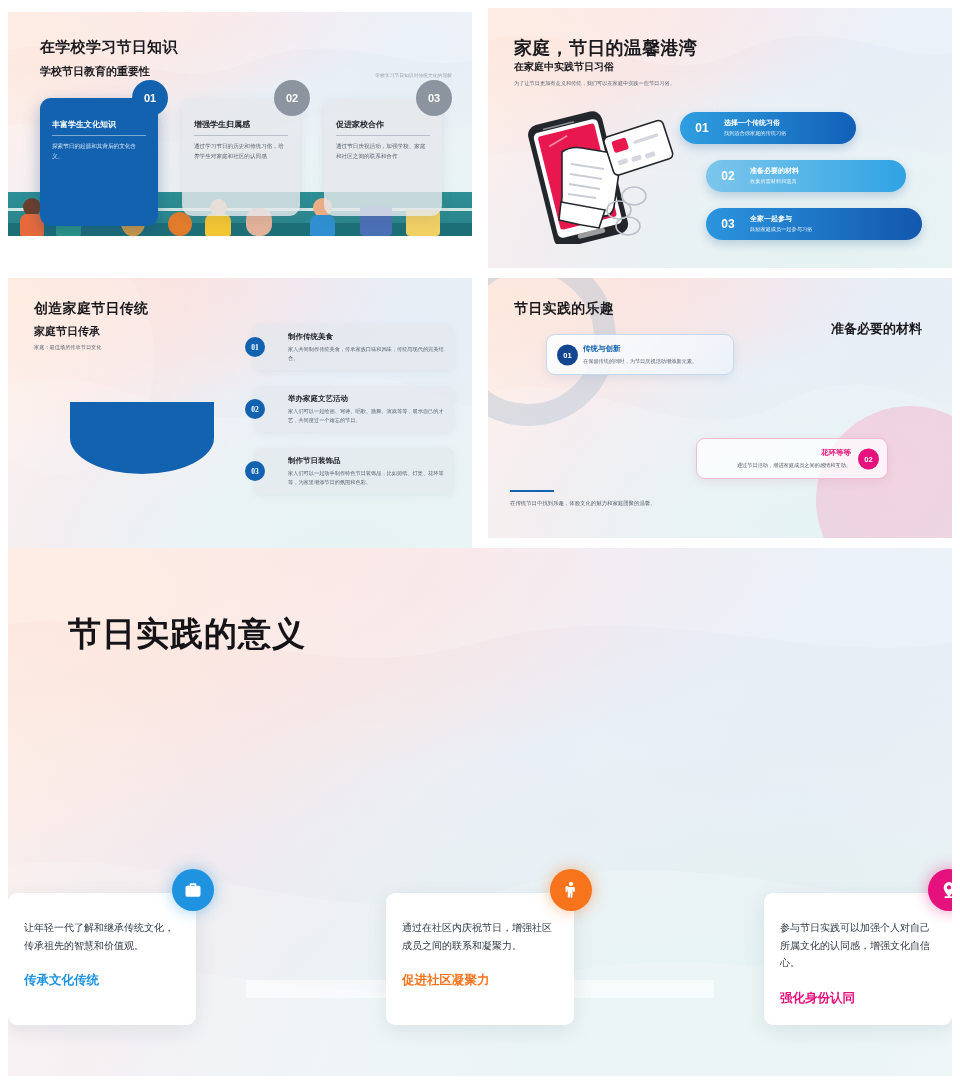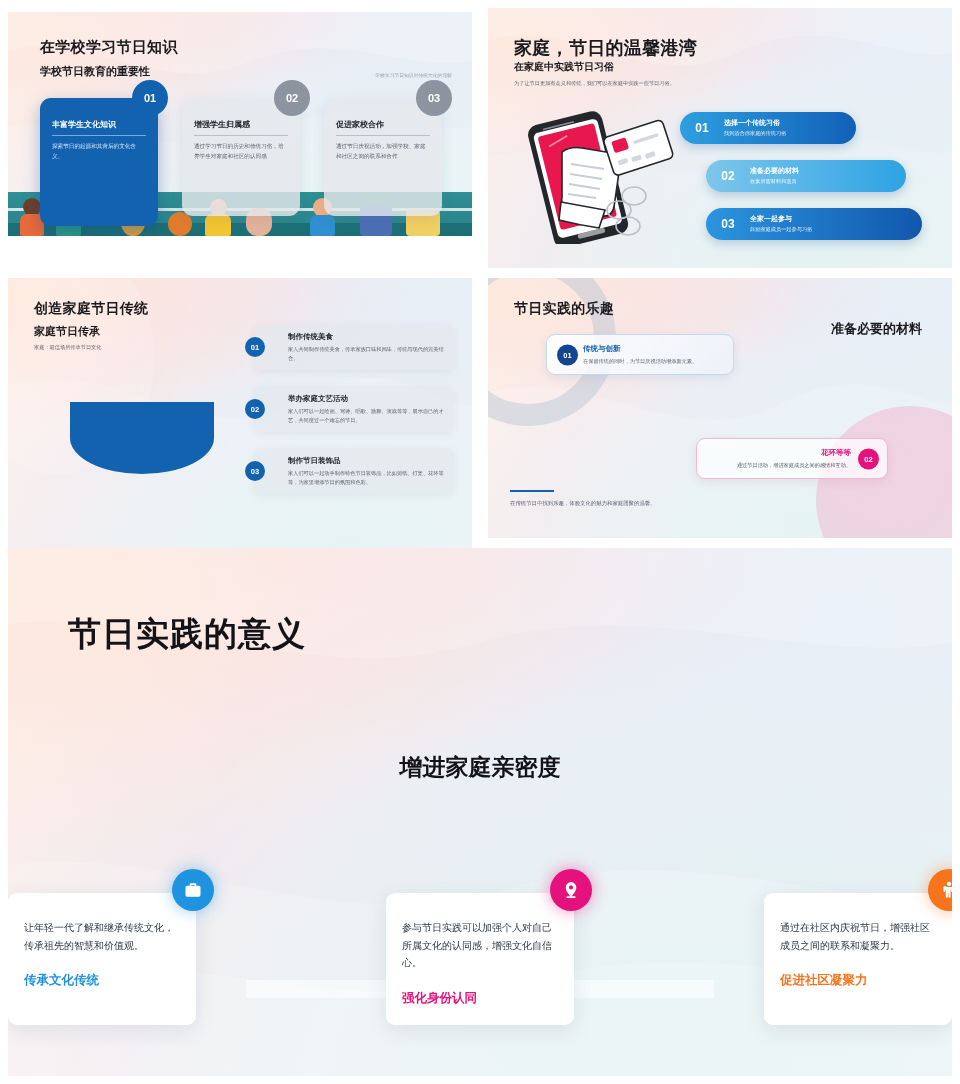--- a/index.html
+++ b/index.html
@@ -82,21 +82,21 @@
     width:44px; text-align:center; font-size:12px; font-weight:700; flex:none;
   }
   .s2-bar .tx h5 { font-size:7px; font-weight:700; line-height:1.25; }
   .s2-bar .tx p  { font-size:5.2px; opacity:.88; margin-top:2px; }
   .s2-bar.b1 { width:176px; margin-left:10px; background:linear-gradient(90deg,#2e9fe0,#1160b8); }
   .s2-bar.b2 { width:200px; margin-left:36px; background:linear-gradient(90deg,#7cc6ec,#2fa3e3); }
   .s2-bar.b3 { width:216px; margin-left:36px; background:linear-gradient(90deg,#2b95de,#1257ae); }
   .s2-phone { position:absolute; left:28px; top:96px; width:170px; height:140px; }
 
   
-  #s3 { left:8px; top:278px; width:464px; height:296px; }
+  #s3 { left:8px; top:278px; width:464px; height:296px;font-family:Liberation Serif, serif; }
   .dome {
     position:absolute; left:62px; top:124px; width:144px; height:72px;
     background:#1362b0; border-radius:0 0 144px 144px / 0 0 72px 72px;
   }
   .s3-list { position:absolute; right:18px; top:46px; width:200px; }
   .s3-item {
     position:relative; background:rgba(226,230,236,.62); border-radius:7px;
     padding:8px 10px 8px 34px; margin-bottom:16px; min-height:42px;
     box-shadow:0 2px 7px rgba(90,100,115,.08);
   }
@@ -380,55 +380,54 @@
   <div class="slide wavebg" id="s5">
     <div class="bg">
       <svg class="wave" style="top:0;height:100%" viewBox="0 0 944 528" preserveAspectRatio="none">
         <path d="M0,90 C160,30 300,150 470,95 C640,40 800,140 944,80 L944,0 L0,0 Z" fill="#ffffff" opacity=".3"></path>
         <path d="M0,330 C170,270 320,400 500,340 C680,282 830,390 944,330 L944,528 L0,528 Z" fill="#ffffff" opacity=".28"></path>
         <path d="M0,430 C180,380 330,480 520,430 C700,384 840,460 944,420 L944,528 L0,528 Z" fill="#ffffff" opacity=".4"></path>
       </svg>
     </div>
     <div class="content">
       <div class="bigtitle">节日实践的意义</div>
-      <div class="sectitle">增进家庭亲密度</div>
 
       <div class="s5-connect"></div>
 
       <div class="s5-cards">
 
         <div class="s5-card">
           <div class="s5-badge" style="background:#1f93e0;box-shadow:0 0 16px rgba(31,147,224,.45);">
             <svg viewBox="0 0 24 24">
                 <path d="M9 4h6a1 1 0 0 1 1 1v2h3a2 2 0 0 1 2 2v9a2 2 0 0 1-2 2H5a2 2 0 0 1-2-2V9a2 2 0 0 1 2-2h3V5a1 1 0 0 1 1-1zm1 3h4V6h-4v1zm-1 4h6v2H9v-2z"></path>
               </svg>
           </div>
           <p>让年轻一代了解和继承传统文化，传承祖先的智慧和价值观。</p>
           <div class="tag" style="color:#1f93e0;">传承文化传统</div>
+        </div>
+
+        <div class="s5-card">
+          <div class="s5-badge" style="background:#f7741d;box-shadow:0 0 16px rgba(247,116,29,.45);">
+            <svg viewBox="0 0 24 24">
+                <circle cx="12" cy="4.6" r="2.6"></circle>
+                <path d="M9 8.4h6a1.6 1.6 0 0 1 1.6 1.6v3.2a1.1 1.1 0 0 1-2.2 0v-1.4h-.5V20a1.3 1.3 0 0 1-2.6 0v-4.4h-.6V20a1.3 1.3 0 0 1-2.6 0v-8.2h-.5v1.4a1.1 1.1 0 0 1-2.2 0V10A1.6 1.6 0 0 1 9 8.4z"></path>
+              </svg>
+          </div>
+          <p>通过在社区内庆祝节日，增强社区成员之间的联系和凝聚力。</p>
+          <div class="tag" style="color:#f7741d;">促进社区凝聚力</div>
         </div>
 
         <div class="s5-card">
           <div class="s5-badge" style="background:#e5127d;box-shadow:0 0 16px rgba(229,18,125,.45);">
             <svg viewBox="0 0 24 24">
                 <path d="M12 2.5a6.4 6.4 0 0 0-6.4 6.4c0 4.6 6.4 11.6 6.4 11.6s6.4-7 6.4-11.6A6.4 6.4 0 0 0 12 2.5zm0 8.9a2.5 2.5 0 1 1 0-5 2.5 2.5 0 0 1 0 5z"></path>
                 <rect x="6.5" y="19.6" width="11" height="1.9" rx=".95"></rect>
               </svg>
           </div>
           <p>参与节日实践可以加强个人对自己所属文化的认同感，增强文化自信心。</p>
           <div class="tag" style="color:#e5127d;">强化身份认同</div>
         </div>
 
-        <div class="s5-card">
-          <div class="s5-badge" style="background:#f7741d;box-shadow:0 0 16px rgba(247,116,29,.45);">
-            <svg viewBox="0 0 24 24">
-                <circle cx="12" cy="4.6" r="2.6"></circle>
-                <path d="M9 8.4h6a1.6 1.6 0 0 1 1.6 1.6v3.2a1.1 1.1 0 0 1-2.2 0v-1.4h-.5V20a1.3 1.3 0 0 1-2.6 0v-4.4h-.6V20a1.3 1.3 0 0 1-2.6 0v-8.2h-.5v1.4a1.1 1.1 0 0 1-2.2 0V10A1.6 1.6 0 0 1 9 8.4z"></path>
-              </svg>
-          </div>
-          <p>通过在社区内庆祝节日，增强社区成员之间的联系和凝聚力。</p>
-          <div class="tag" style="color:#f7741d;">促进社区凝聚力</div>
-        </div>
-
       </div>
     </div>
   </div>
 
 </div>
 
 </body></html>

